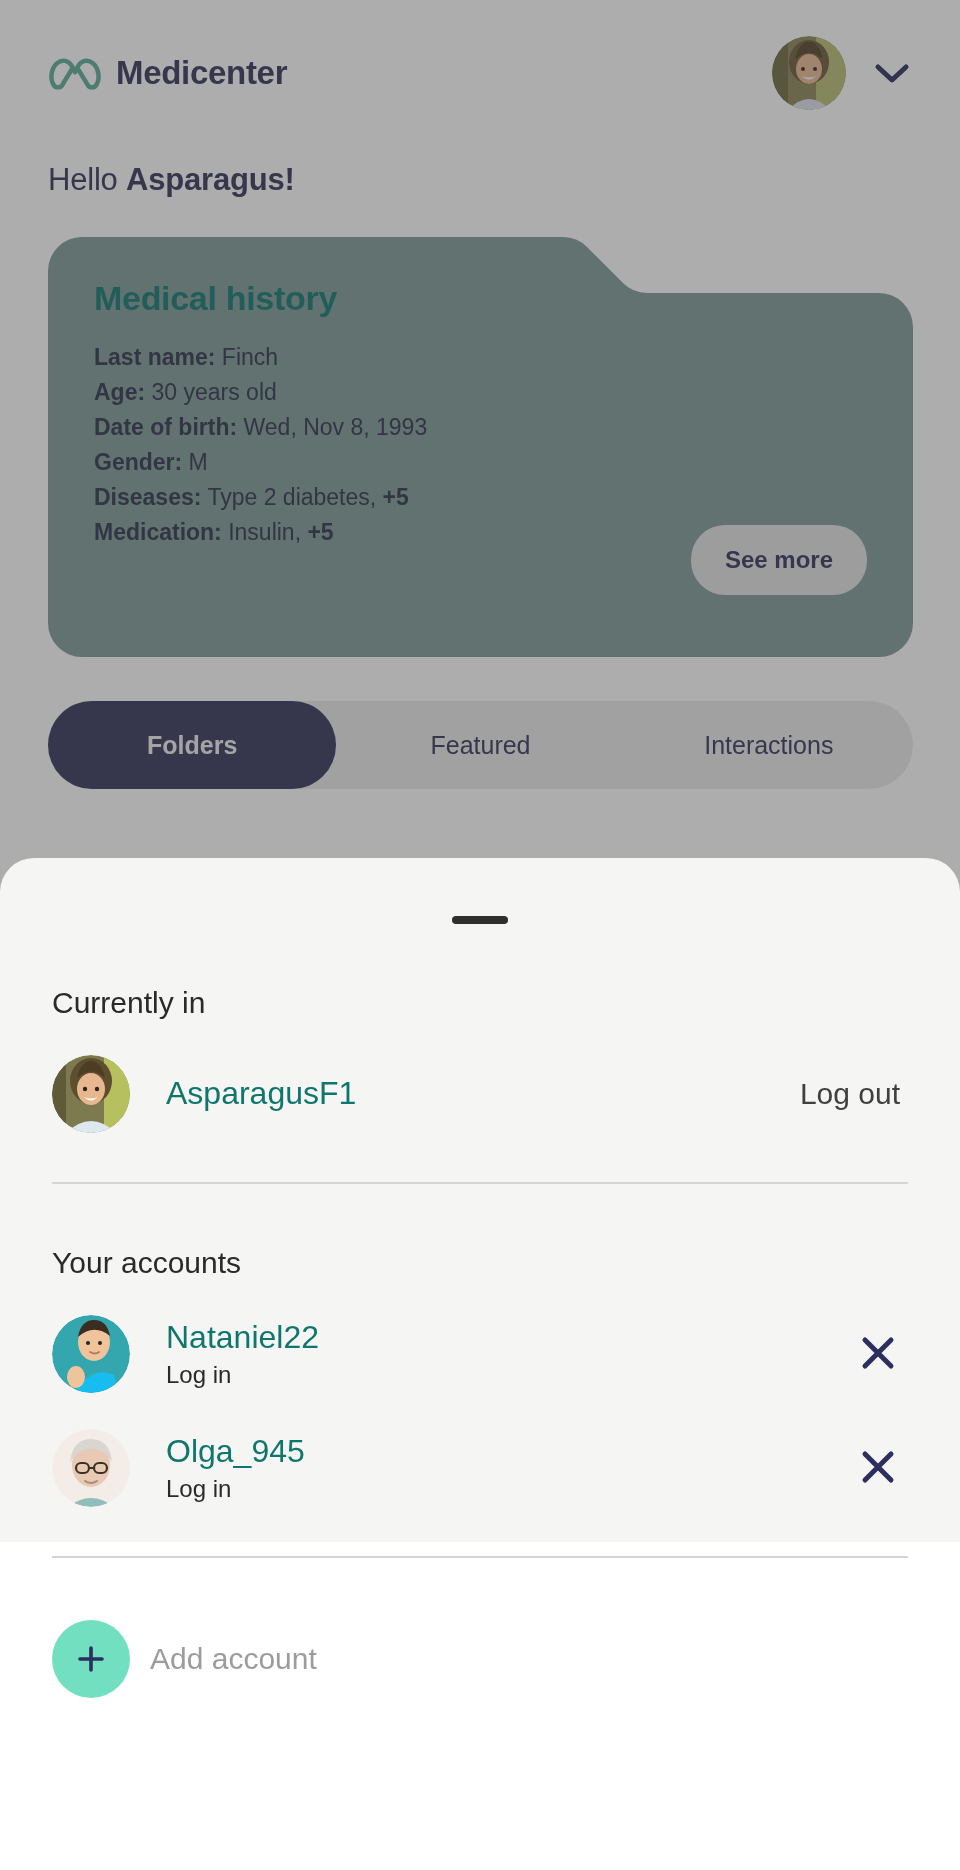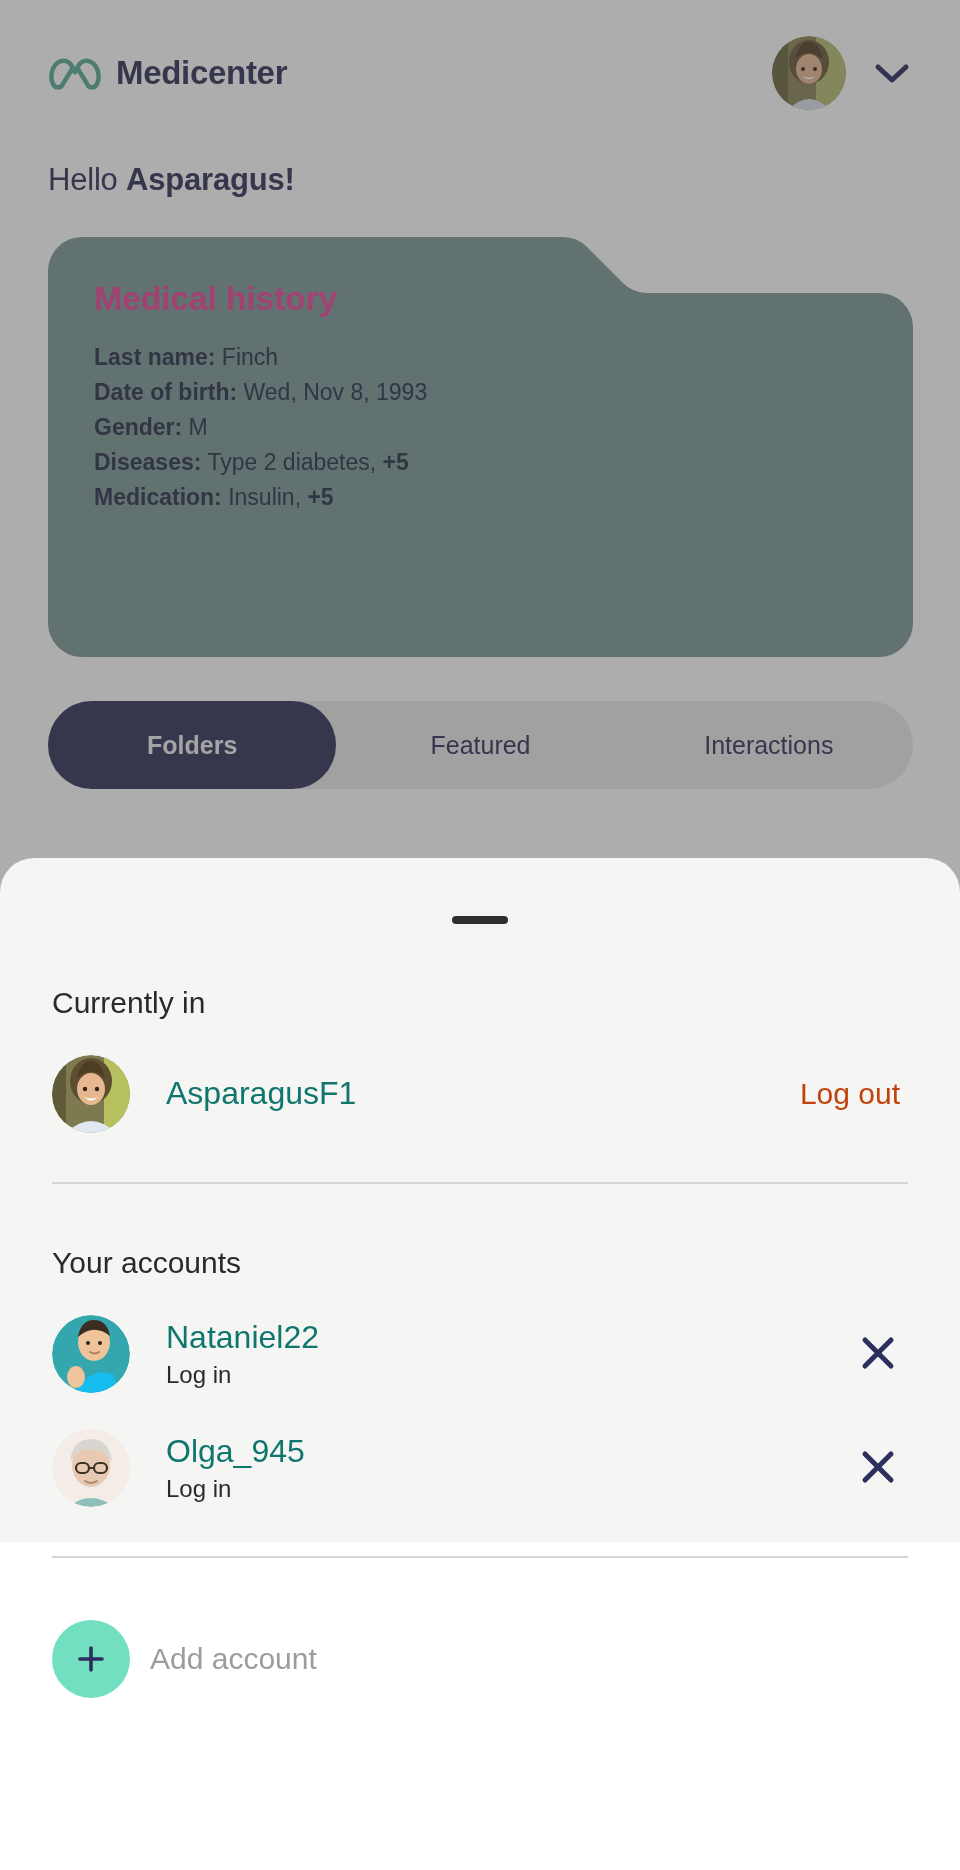--- a/index.html
+++ b/index.html
@@ -101,21 +101,21 @@
 
   .folder-content {
     position: relative;
     padding: 42px 46px 0 46px;
     z-index: 2;
   }
 
   .folder-title {
     font-size: 34px;
     font-weight: bold;
-    color: #ec4899;
+    color: #0f766e;
     letter-spacing: -0.3px;
     margin-bottom: 22px;
   }
 
   .folder-row {
     font-size: 23px;
     color: #2c3149;
     line-height: 1.52;
     white-space: nowrap;
   }
@@ -218,21 +218,21 @@
   }
 
   .account-action-sub {
     font-size: 24px;
     color: #2a2a2a;
     margin-top: 4px;
   }
 
   .logout-btn {
     font-size: 30px;
-    color: #c2410c;
+    color: #404040;
     background: none;
     border: none;
     cursor: pointer;
     padding: 6px 8px;
     font-family: "Liberation Sans", sans-serif;
   }
 
   .remove-btn {
     background: none;
     border: none;
@@ -337,37 +337,42 @@
       </svg>
 
       <div class="folder-content">
         <div class="folder-title">Medical history</div>
 
         <div class="folder-row">
           <span class="k">Last name:</span>
           <span>Finch</span>
         </div>
         <div class="folder-row">
+          <span class="k">Age:</span>
+          <span>30 years old</span>
+        </div>
+        <div class="folder-row">
           <span class="k">Date of birth:</span>
           <span>Wed, Nov 8, 1993</span>
         </div>
         <div class="folder-row">
           <span class="k">Gender:</span>
           <span>M</span>
         </div>
         <div class="folder-row">
           <span class="k">Diseases:</span>
           <span>Type 2 diabetes, </span><span class="plus">+5</span>
         </div>
         <div class="folder-row">
           <span class="k">Medication:</span>
           <span>Insulin, </span><span class="plus">+5</span>
         </div>
       </div>
 
+      <button class="see-more">See more</button>
     </div>
 
     <div class="tabs">
       <button class="tab active">Folders</button>
       <button class="tab">Featured</button>
       <button class="tab">Interactions</button>
     </div>
   </div>
 
   <div class="scrim"></div>

